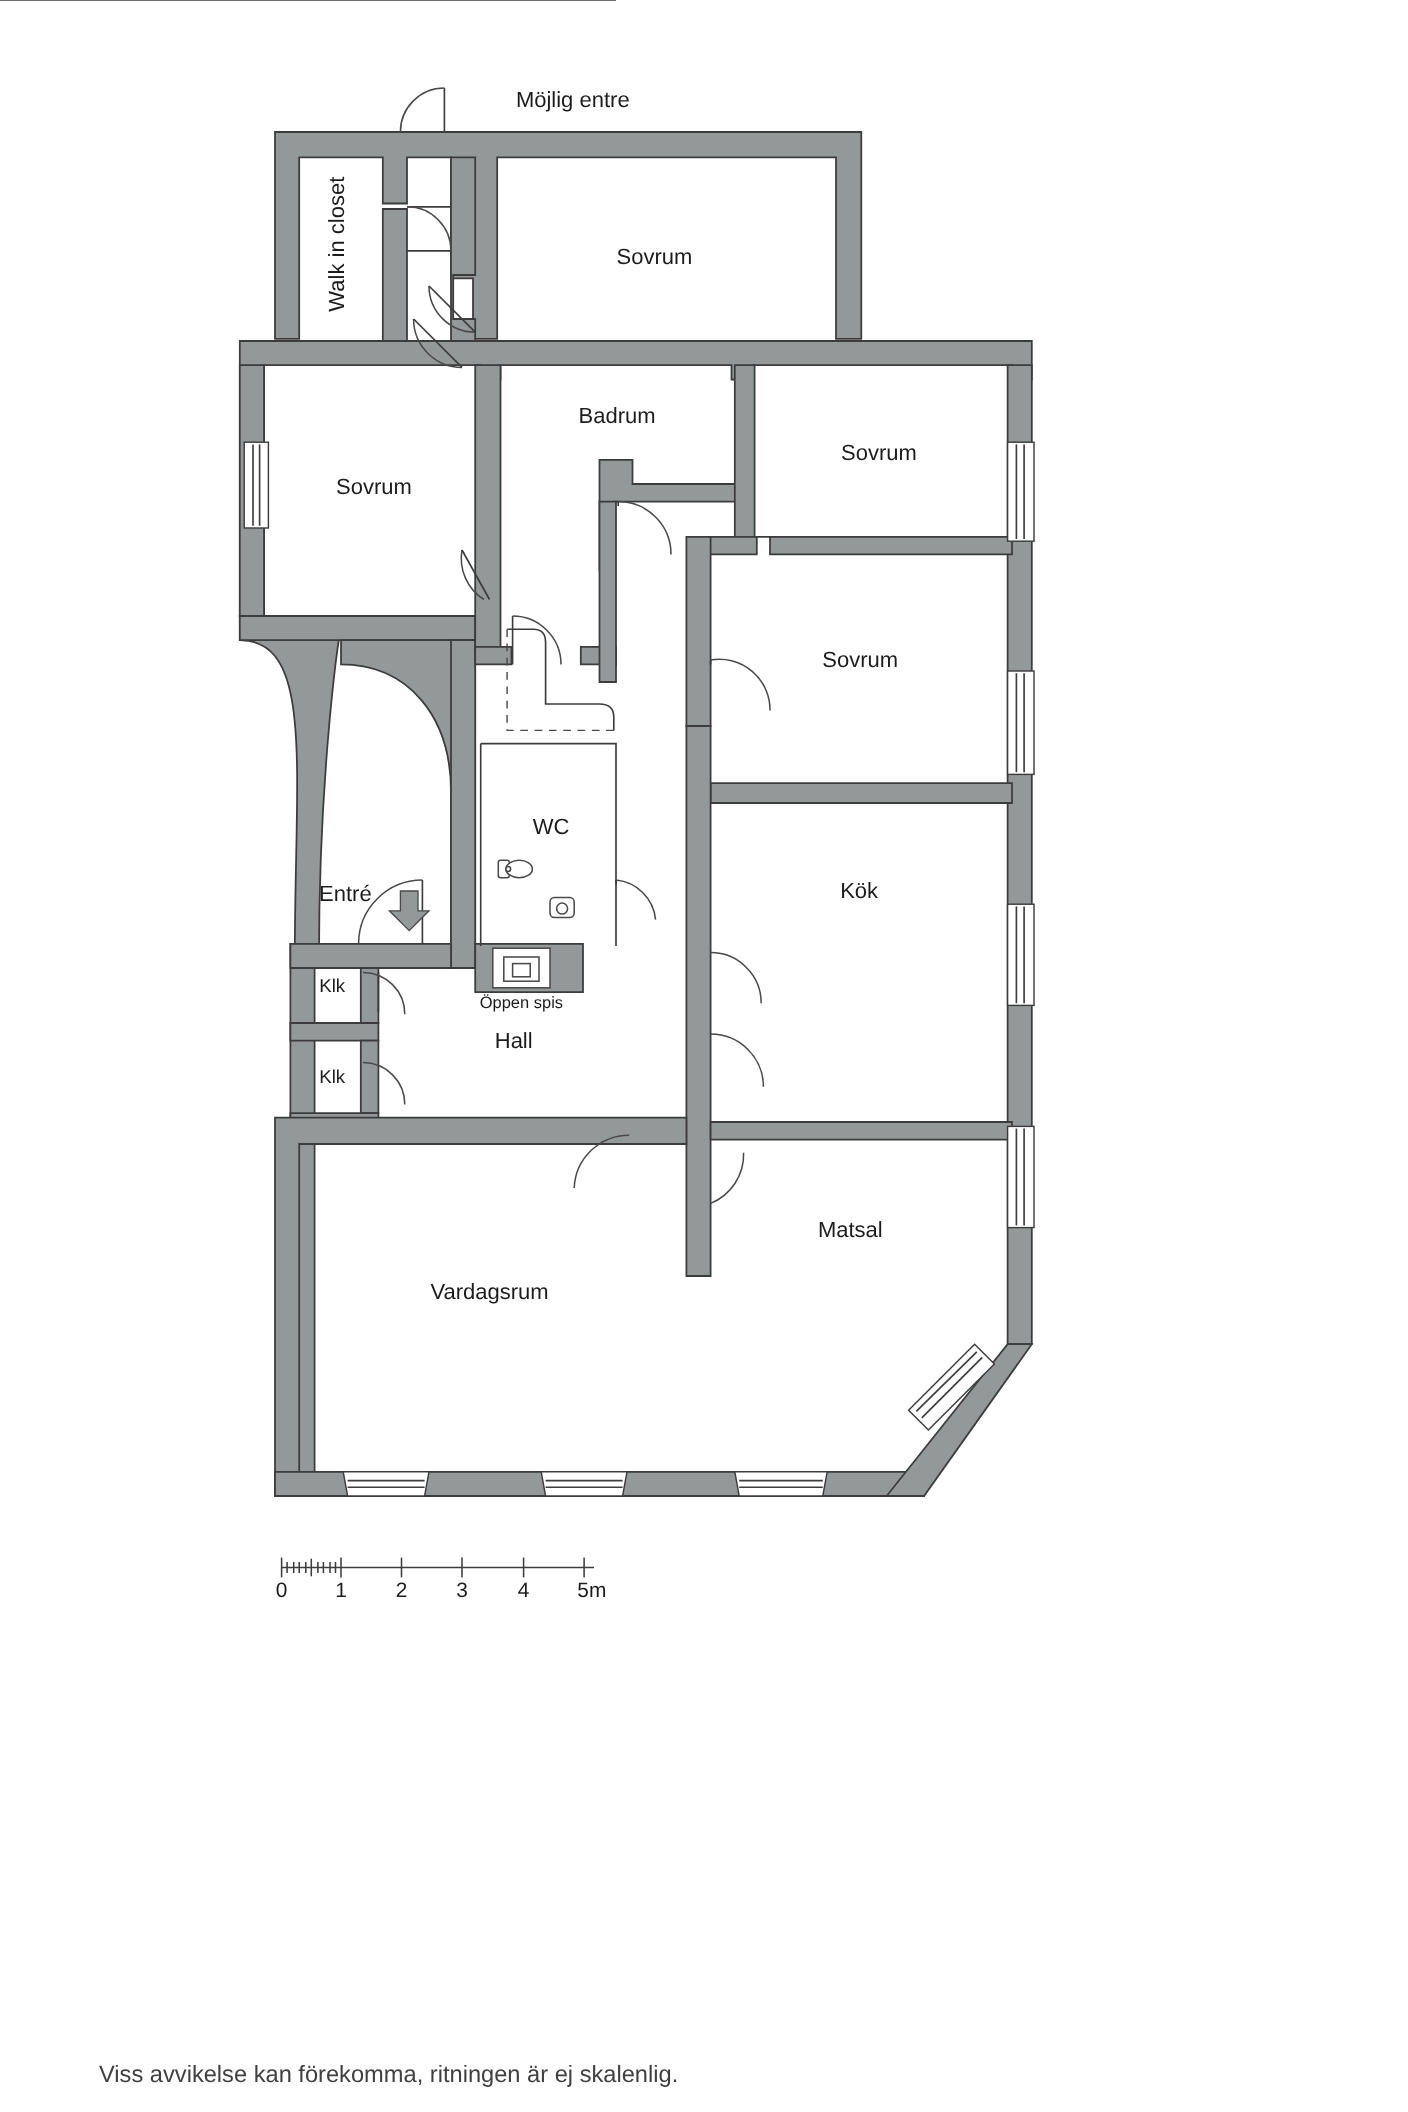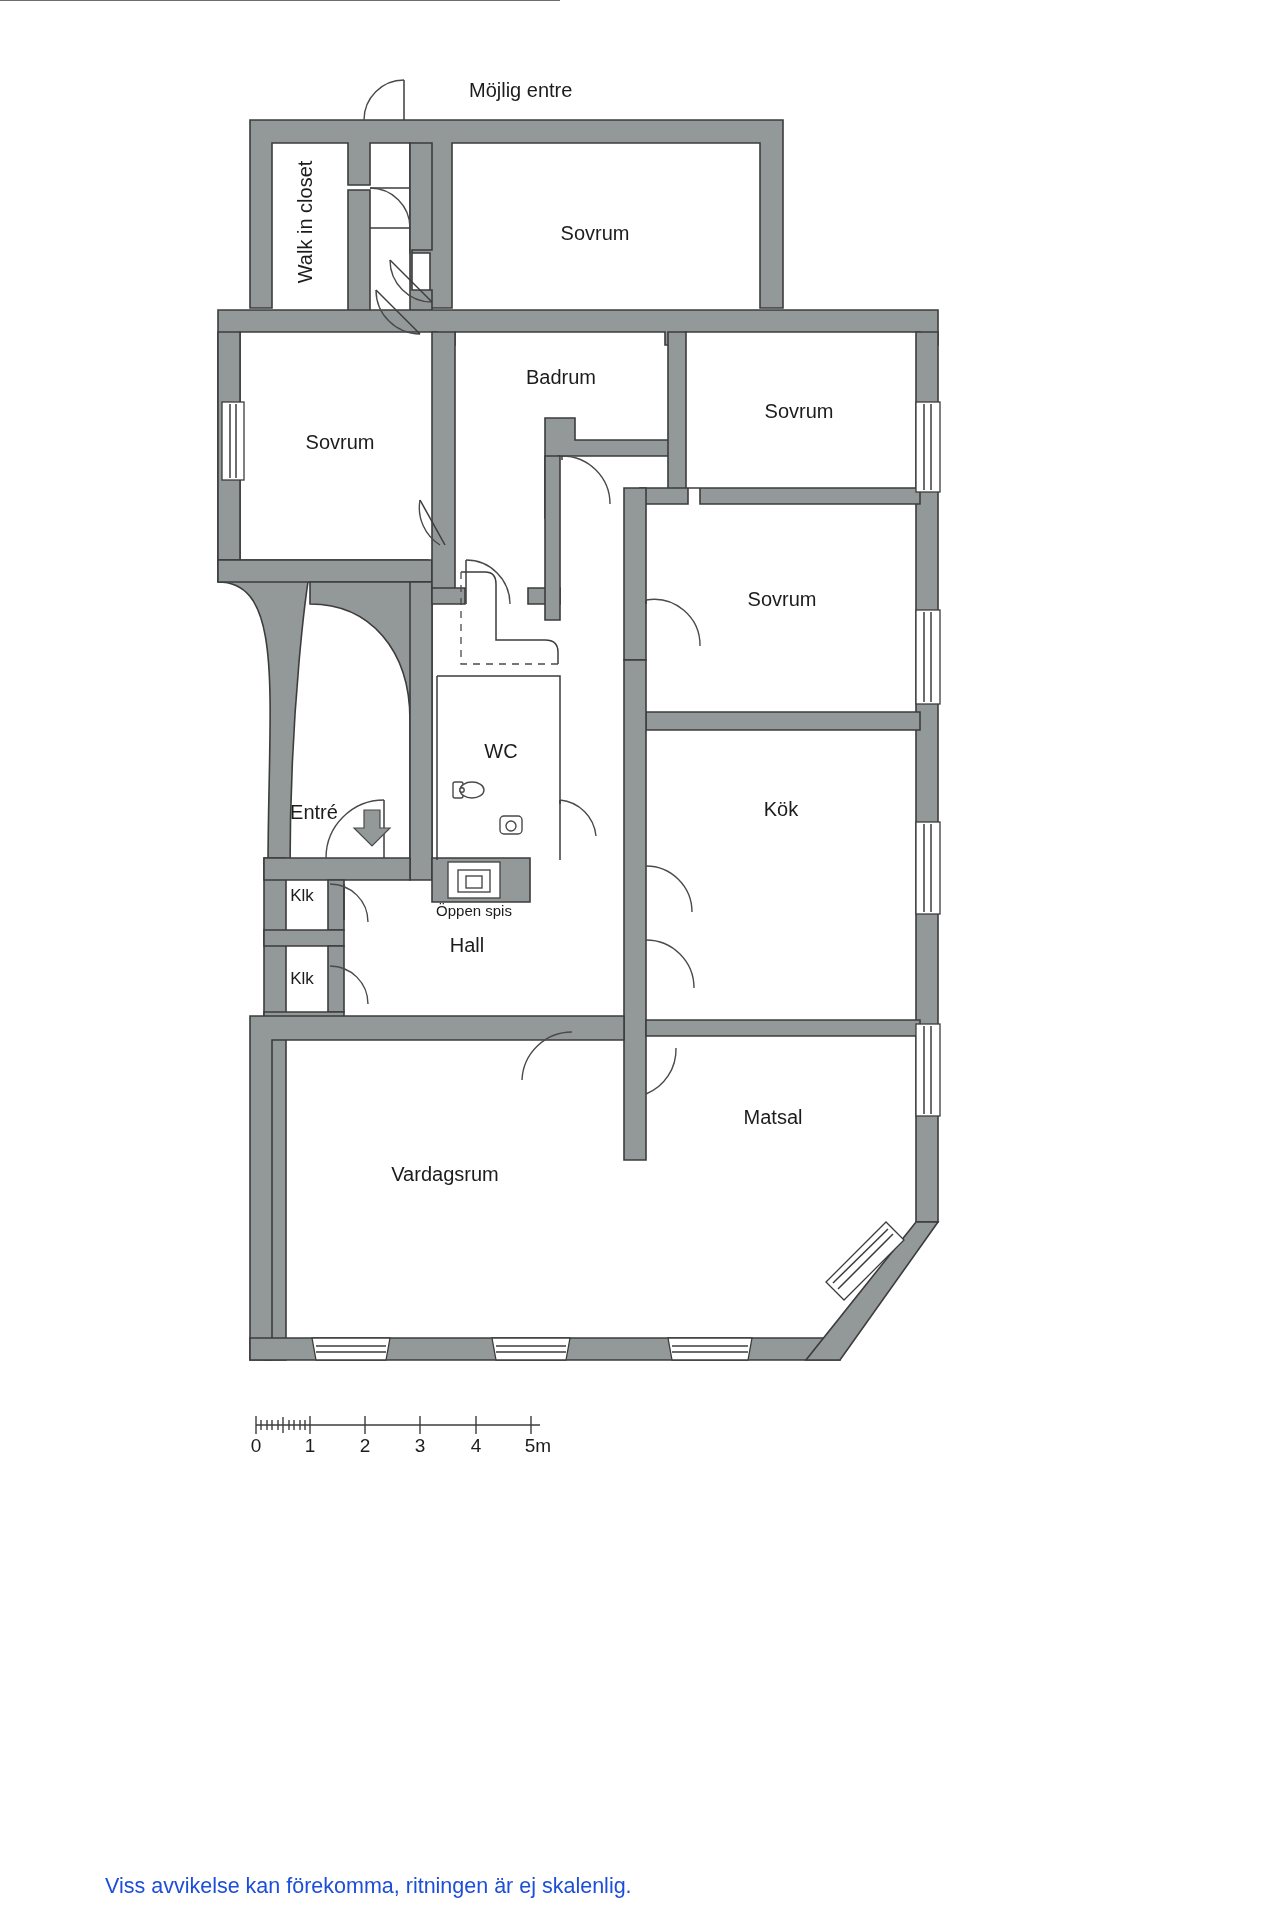--- a/index.html
+++ b/index.html
@@ -45,25 +45,25 @@
   .roomlabel.tiny { font-size: 15px; }
   .scalelabel {
     font-family: "Liberation Sans", sans-serif;
     font-size: 19px;
     fill: #1c1c1c;
     text-anchor: middle;
   }
   .scaleline { stroke: #3c3c3c; stroke-width: 1.4; fill: none; }
   .footer-note {
     position: absolute;
-    left: 105px;
+    left: 90px;
     top: 1874px;
     font-family: "Liberation Sans", sans-serif;
     font-size: 21.5px;
-    color: #1d4ed8;
+    color: #404040;
     white-space: nowrap;
   }
 </style>
 </head>
 <body>
 
 <div id="plan-root">
 
 <svg id="floorplan" viewBox="0 0 1280 1920">
 

